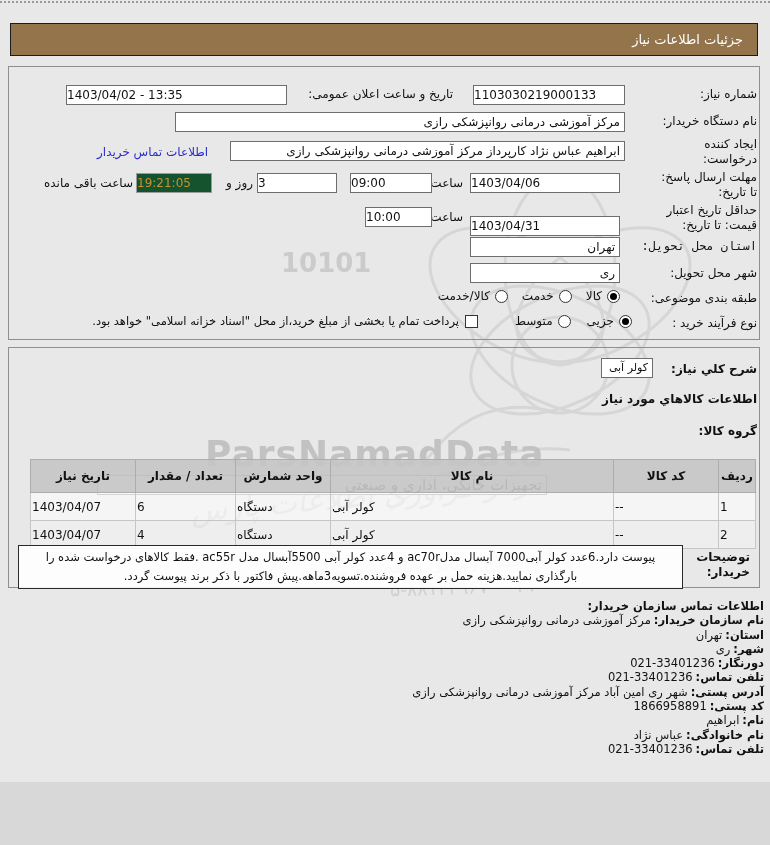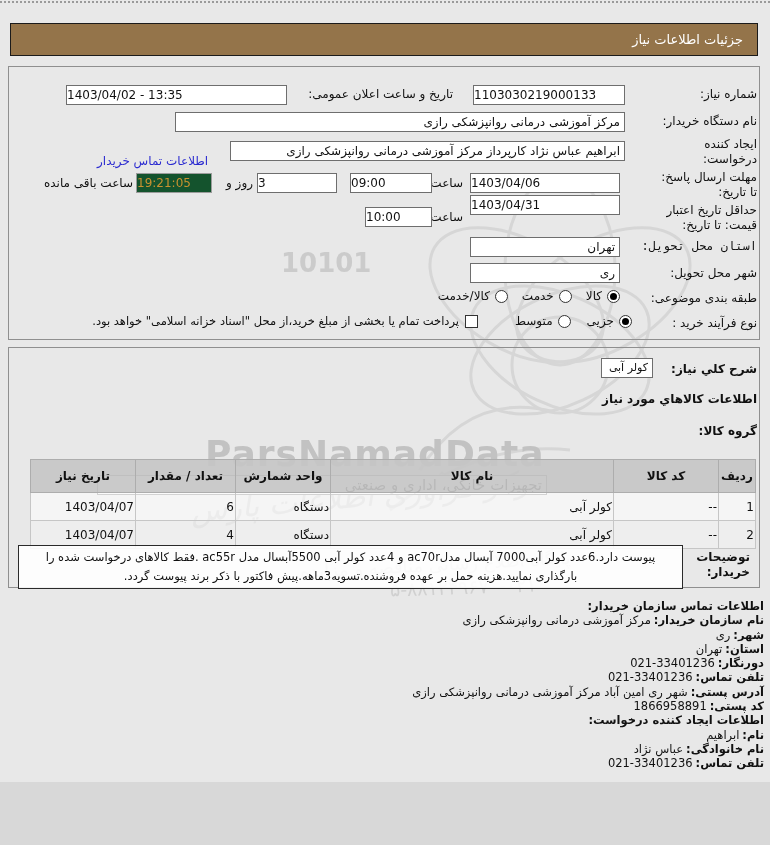--- a/index.html
+++ b/index.html
@@ -25,34 +25,34 @@
   .box2{left:8px;top:347px;width:752px;height:241px;}
   
   .lbl{font-size:12px;white-space:nowrap;z-index:2;line-height:15px;text-align:right;}
   .b{font-weight:bold;}
   .inp{background:#fff;border:1px solid #6e6e6e;box-sizing:border-box;height:20px;font-size:12px;
        line-height:18px;z-index:2;overflow:hidden;white-space:nowrap;}
   .center{text-align:left;}
   .ltr{direction:ltr;}
   .rtl-val{text-align:right;padding-left:4px;padding-right:4px;}
   .cream{background:#14532d;color:#c8922f;border:1px solid #9c9c9c;}
-  .link{color:#2b2bd0;font-size:12px;z-index:2;white-space:nowrap;cursor:pointer;margin-top:9px;}
+  .link{color:#2b2bd0;font-size:12px;z-index:2;white-space:nowrap;cursor:pointer;}
   
   .optrow{display:flex;align-items:center;z-index:2;}
   .opt{display:flex;align-items:center;gap:5px;white-space:nowrap;font-size:12px;}
   .radio{width:13px;height:13px;border:1px solid #333;border-radius:50%;background:#fff;
          display:inline-block;position:relative;flex:none;box-sizing:border-box;}
   .radio.checked::after{content:"";position:absolute;left:2px;top:2px;right:2px;bottom:2px;
          background:#000;border-radius:50%;}
   .cb{width:13px;height:13px;border:1px solid #333;background:#fff;flex:none;box-sizing:border-box;}
   
   .items{left:30px;top:459px;width:725px;border-collapse:collapse;table-layout:fixed;z-index:2;
          font-size:12px;}
   .items th{background:rgba(198,198,198,.92);font-weight:bold;height:30px;border:1px solid #adadad;}
-  .items td{height:25px;text-align:right;border:1px solid #c6c6c6;}
+  .items td{height:25px;text-align:left;border:1px solid #c6c6c6;}
   .items tbody tr:nth-child(odd){background:rgba(250,250,250,.72);}
   .items tbody tr:nth-child(even){background:rgba(240,240,240,.72);}
   .items{border:1px solid #9c9c9c;}
   
   .notes{left:18px;top:545px;width:665px;height:44px;background:rgba(255,255,255,.88);
          border:1px solid #2a2a2a;box-sizing:border-box;font-size:11.5px;line-height:19px;
          text-align:center;padding:2px 6px;z-index:2;overflow:hidden;}
   
   .contact{left:0;right:6px;top:599px;z-index:2;text-align:right;font-size:11.5px;line-height:14.3px;}
   .cline .v{margin-right:3px;}
@@ -110,21 +110,21 @@
   <div class="abs inp center ltr" style="left:350px;top:173px;width:82px;">09:00</div>
   <div class="abs inp center ltr" style="left:257px;top:173px;width:80px;">3</div>
   <div class="abs lbl" style="right:517px;top:176px;">روز و</div>
   <div class="abs inp center ltr cream" style="left:136px;top:173px;width:76px;">19:21:05</div>
   <div class="abs lbl" style="right:637px;top:176px;">ساعت باقی مانده</div>
 
   <div class="abs lbl" style="right:13px;top:203px;">
     <span>حداقل تاریخ اعتبار</span><br>
     <span>قیمت: تا تاریخ:</span>
   </div>
-  <div class="abs inp center ltr" style="left:470px;top:195px;width:150px;">1403/04/31</div>
+  <div class="abs inp center ltr" style="left:470px;top:216px;width:150px;">1403/04/31</div>
   <div class="abs lbl" style="right:307px;top:210px;">ساعت</div>
   <div class="abs inp center ltr" style="left:365px;top:207px;width:67px;">10:00</div>
 
   <div class="abs lbl" style="right:13px;top:240px;font-family:Liberation Mono, monospace;">استان محل تحویل:</div>
   <div class="abs inp rtl-val" style="left:470px;top:237px;width:150px;">تهران</div>
 
   <div class="abs lbl" style="right:13px;top:266px;">شهر محل تحویل:</div>
   <div class="abs inp rtl-val" style="left:470px;top:263px;width:150px;">ری</div>
 
   <div class="abs lbl" style="right:13px;top:291px;">طبقه بندی موضوعی:</div>
@@ -218,46 +218,43 @@
   <div class="abs contact">
     <div class="cline">
       <span class="b">اطلاعات تماس سازمان خریدار:</span><span class="v"></span>
     </div>
 
     <div class="cline">
       <span class="b">نام سازمان خریدار:</span><span class="v">مرکز آموزشی درمانی روانپزشکی رازی</span>
     </div>
 
     <div class="cline">
+      <span class="b">استان:</span><span class="v">تهران</span>
+    </div>
+
+    <div class="cline">
       <span class="b">شهر:</span><span class="v">ری</span>
     </div>
 
     <div class="cline">
-      <span class="b">استان:</span><span class="v">تهران</span>
-    </div>
-
-    <div class="cline">
       <span class="b">دورنگار:</span><span class="v">33401236-021</span>
     </div>
 
     <div class="cline">
       <span class="b">تلفن تماس:</span><span class="v">33401236-021</span>
     </div>
 
     <div class="cline">
       <span class="b">آدرس پستی:</span><span class="v">شهر ری امین آباد مرکز آموزشی درمانی روانپزشکی رازی</span>
     </div>
 
     <div class="cline">
       <span class="b">کد پستی:</span><span class="v">1866958891</span>
     </div>
 
-    <div class="cline">
-      <span class="b">اطلاعات ایجاد کننده درخواست:</span><span class="v"></span>
-    </div>
 
     <div class="cline">
       <span class="b">نام:</span><span class="v">ابراهیم</span>
     </div>
 
     <div class="cline">
       <span class="b">نام خانوادگی:</span><span class="v">عباس نژاد</span>
     </div>
 
     <div class="cline">

